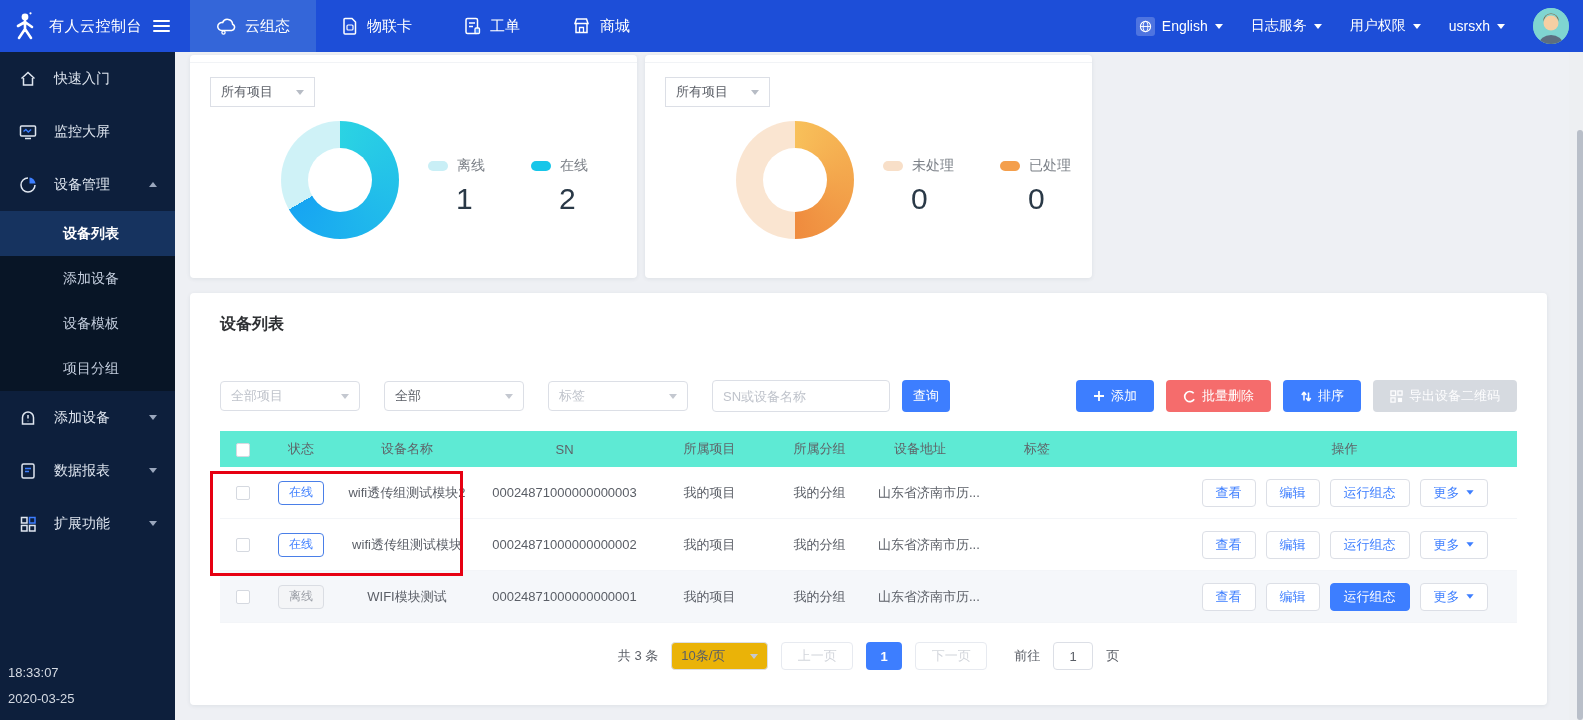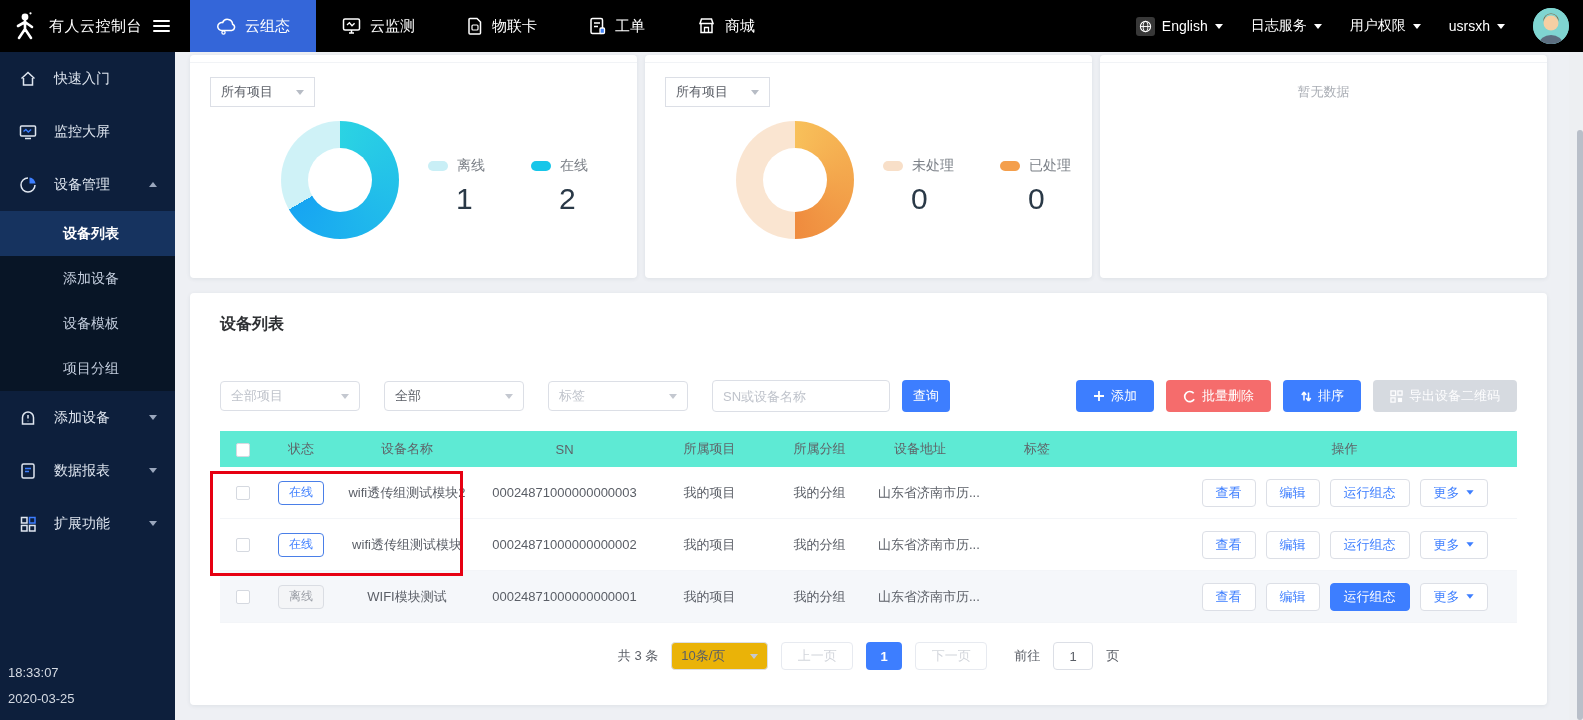--- a/index.html
+++ b/index.html
@@ -1,21 +1,21 @@
 <!DOCTYPE html>
 <html><head>
 <meta charset="utf-8">
 <style>
   * { margin:0; padding:0; box-sizing:border-box; }
   html,body { width:1583px; height:720px; overflow:hidden;
     font-family:"Liberation Sans","DejaVu Sans",sans-serif; background:#eef0f4; }
 
   
   .topbar { position:absolute; left:0; top:0; width:1583px; height:52px;
-    background:#000000; color:#fff; display:flex; align-items:center; z-index:20; }
+    background:#1d4ed8; color:#fff; display:flex; align-items:center; z-index:20; }
   .brand-zone { width:175px; flex:none; display:flex; align-items:center; padding-left:12px; gap:9px; }
   .brand-text { font-size:15px; letter-spacing:.5px; white-space:nowrap; }
   .hamburger { display:flex; flex-direction:column; gap:3px; cursor:pointer; margin-left:2px; }
   .hamburger span { display:block; width:17px; height:2px; background:#fff; border-radius:1px; }
   .nav-tabs { display:flex; height:52px; margin-left:15px; }
   .tab { display:flex; align-items:center; gap:9px; padding:0 26px; font-size:15px; cursor:pointer; }
   .tab.active { background:#3466d9; }
   .tab svg { display:block; }
   .topbar-right { margin-left:auto; display:flex; align-items:center; gap:28px; padding-right:14px; font-size:14px; }
   .tr-item { display:flex; align-items:center; gap:7px; cursor:pointer; white-space:nowrap; }
@@ -141,28 +141,20 @@
   </div>
   <div class="nav-tabs">
     <div class="tab active">
       <svg width="20" height="18" viewBox="0 0 20 18">
         <path d="M6 13.5 a4 4 0 1 1 .6-7.9 A5.2 5.2 0 0 1 16.6 7.2 a3.3 3.3 0 0 1-1 6.3 z" fill="none" stroke="#fff" stroke-width="1.5"></path>
         <circle cx="7.5" cy="15.5" r="1.6" fill="none" stroke="#fff" stroke-width="1.3"></circle>
       </svg>
       <span>云组态</span>
     </div>
     <div class="tab">
-      <svg width="19" height="18" viewBox="0 0 19 18">
-        <rect x="1.5" y="2" width="16" height="11" rx="1.5" fill="none" stroke="#fff" stroke-width="1.5"></rect>
-        <path d="M5 8 l2.4-2.2 2.6 3 2.6-2.6" fill="none" stroke="#fff" stroke-width="1.3"></path>
-        <path d="M7 16 h5 M9.5 13 v3" stroke="#fff" stroke-width="1.5"></path>
-      </svg>
-      <span>云监测</span>
-    </div>
-    <div class="tab">
       <svg width="16" height="18" viewBox="0 0 16 18">
         <path d="M3 1.5 h7 l3.5 3.5 v11 a1 1 0 0 1-1 1 h-9.5 a1 1 0 0 1-1-1 v-13.5 a1 1 0 0 1 1-1 z" fill="none" stroke="#fff" stroke-width="1.5"></path>
         <rect x="5" y="8" width="6" height="5" rx="1" fill="none" stroke="#fff" stroke-width="1.2"></rect>
       </svg>
       <span>物联卡</span>
     </div>
     <div class="tab">
       <svg width="17" height="18" viewBox="0 0 17 18">
         <rect x="2" y="1.5" width="11.5" height="15" rx="1.5" fill="none" stroke="#fff" stroke-width="1.5"></rect>
         <path d="M5 6 h6 M5 9.5 h4" stroke="#fff" stroke-width="1.3"></path>
@@ -327,24 +319,20 @@
         <div class="legend-item">
           <div class="legend-head">
             <span class="swatch" style="background: rgb(244, 159, 76);"></span>
             <span>已处理</span>
           </div>
           <div class="legend-value">0</div>
         </div>
       </div>
     </div>
 
-    <div class="card stat-card empty-card">
-      <div class="card-topline"></div>
-      <div class="empty-text">暂无数据</div>
-    </div>
   </div>
 
   <div class="card device-card">
     <div class="dl-title">设备列表</div>
 
     <div class="toolbar">
       <div class="f-select">
         <span>全部项目</span>
         <span class="caret"></span>
       </div>

